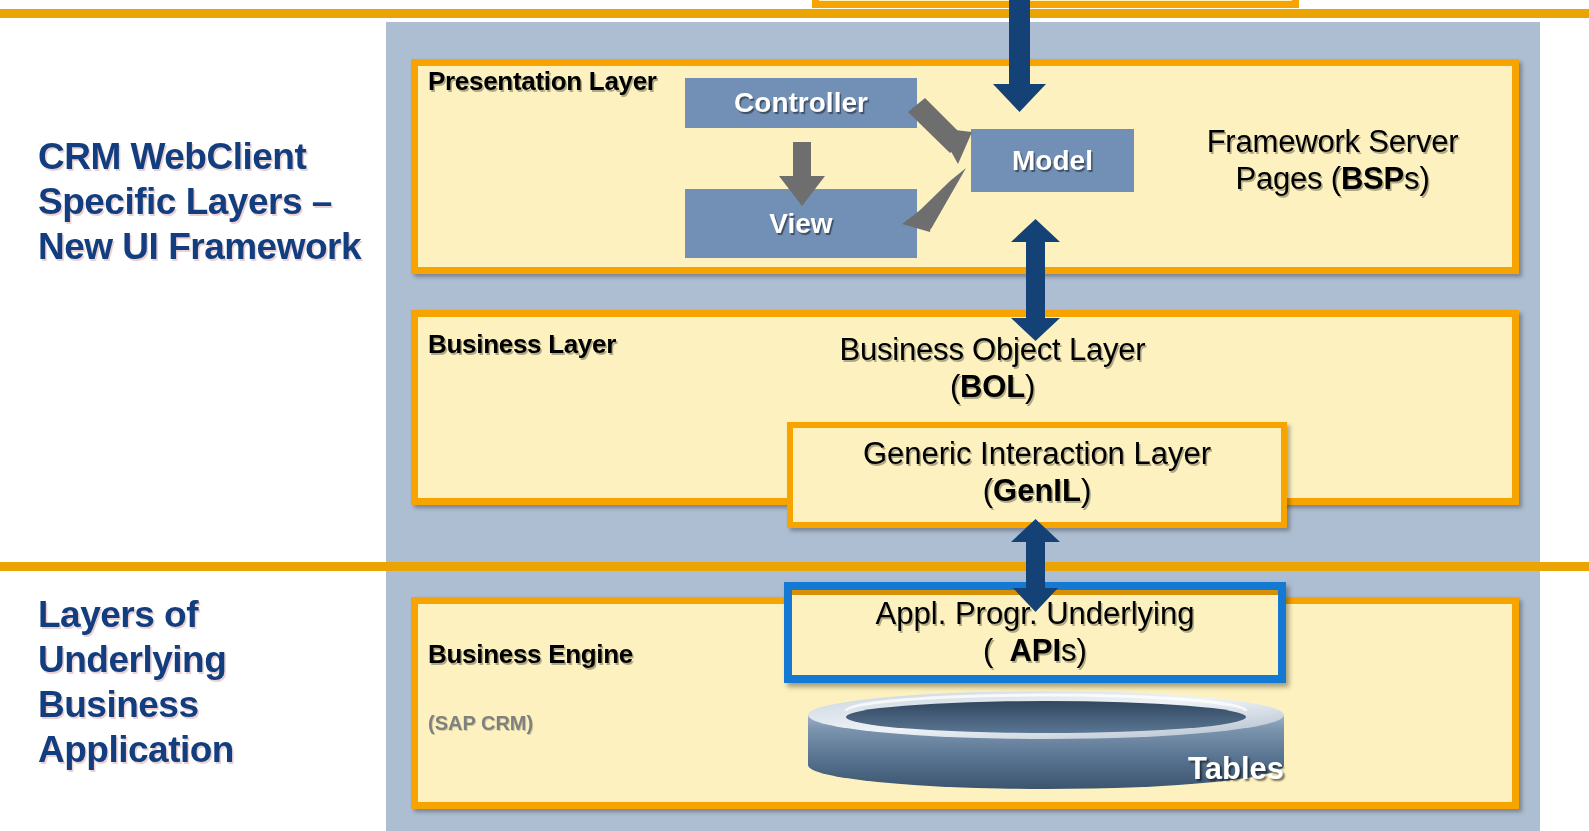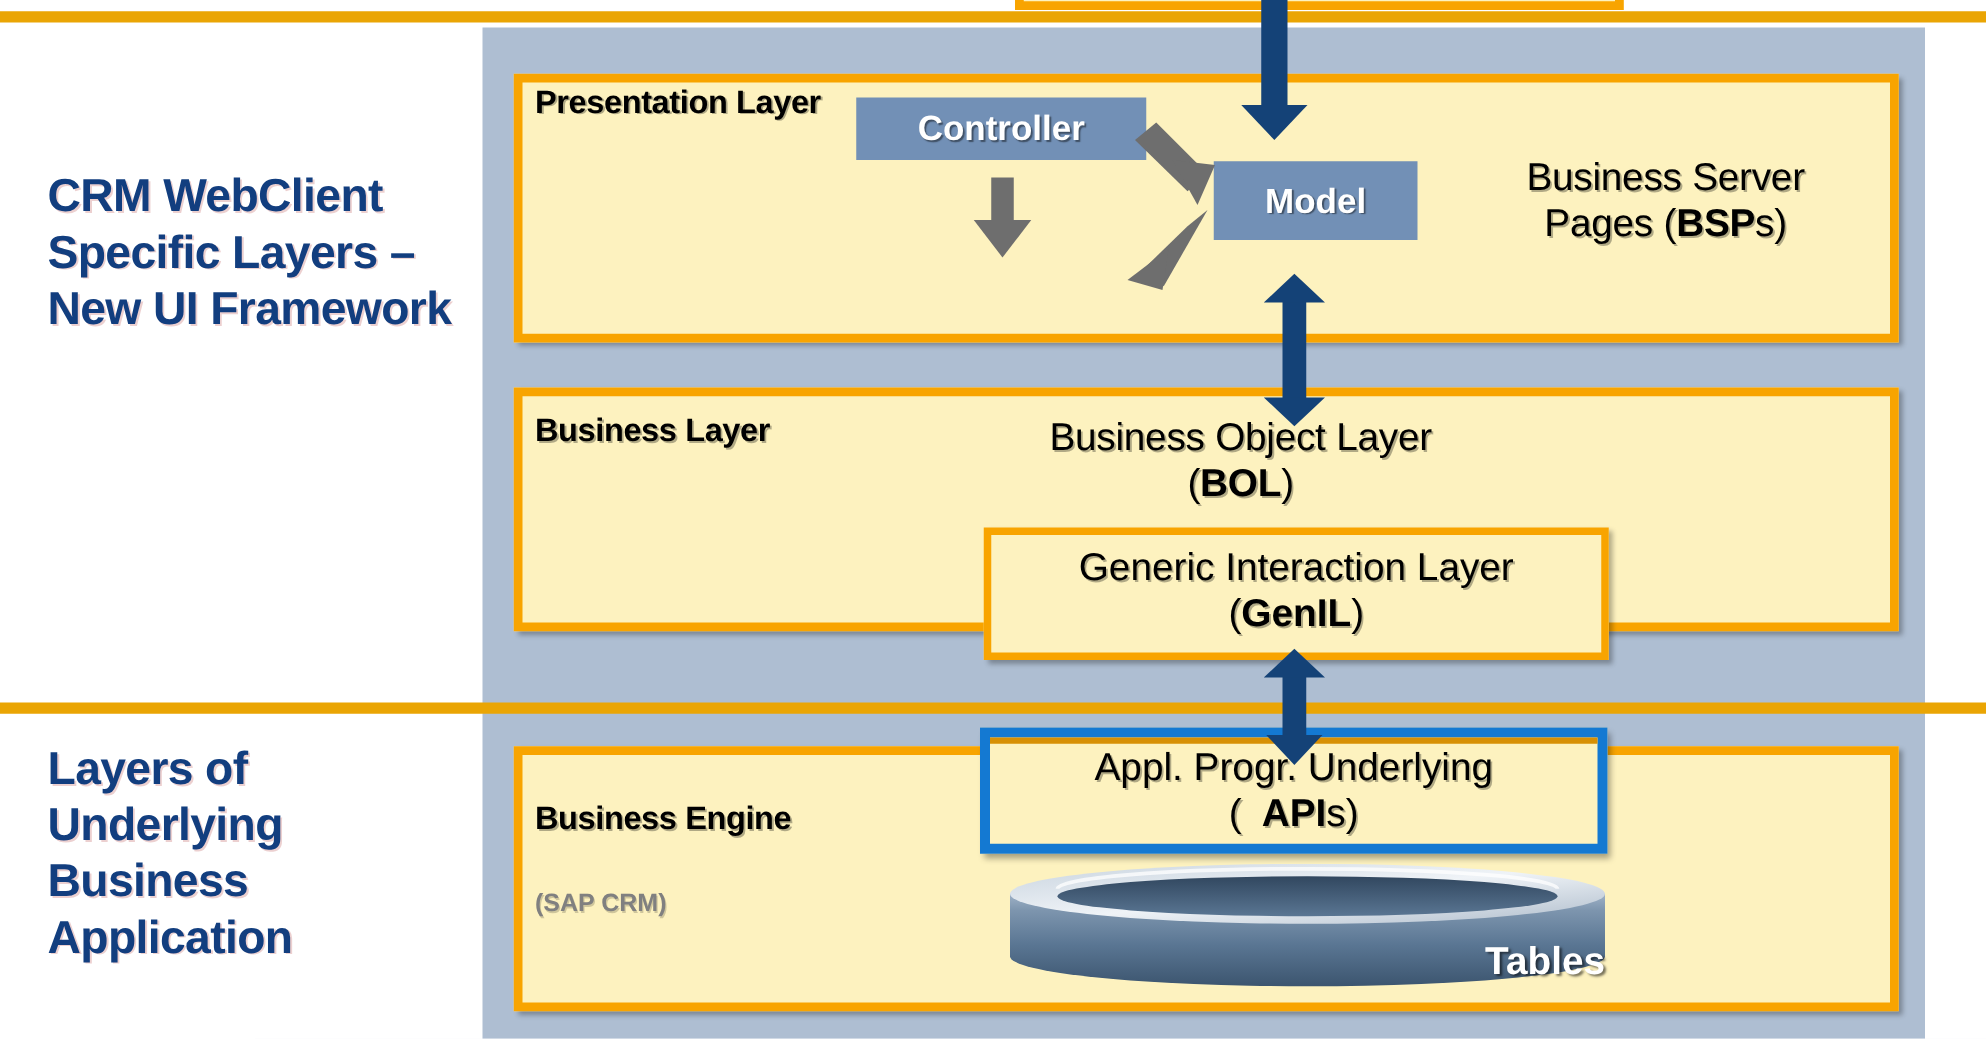--- a/index.html
+++ b/index.html
@@ -223,27 +223,30 @@
   <div class="side-label" id="label-bottom">Layers of Underlying Business Application</div>
 
   <div class="layer-box" id="box-presentation"></div>
 
   <div class="layer-title" id="title-presentation">Presentation Layer</div>
 
   <div class="mvc" id="mvc-controller">
     <span>Controller</span>
   </div>
 
+  <div class="mvc" id="mvc-view">
+    <span>View</span>
+  </div>
 
   <div class="mvc" id="mvc-model">
     <span>Model</span>
   </div>
 
   <div class="desc" id="desc-bsp">
-    <span>Business Server</span><br>
+    <span>Framework Server</span><br>
     <span>Pages (</span><b>BSP</b><span>s)</span>
   </div>
 
   <div class="layer-box" id="box-business"></div>
 
   <div class="layer-title" id="title-business">Business Layer</div>
 
   <div class="desc" id="desc-bol">
     <span>Business Object Layer</span><br>
     <span>(</span><b>BOL</b><span>)</span>

